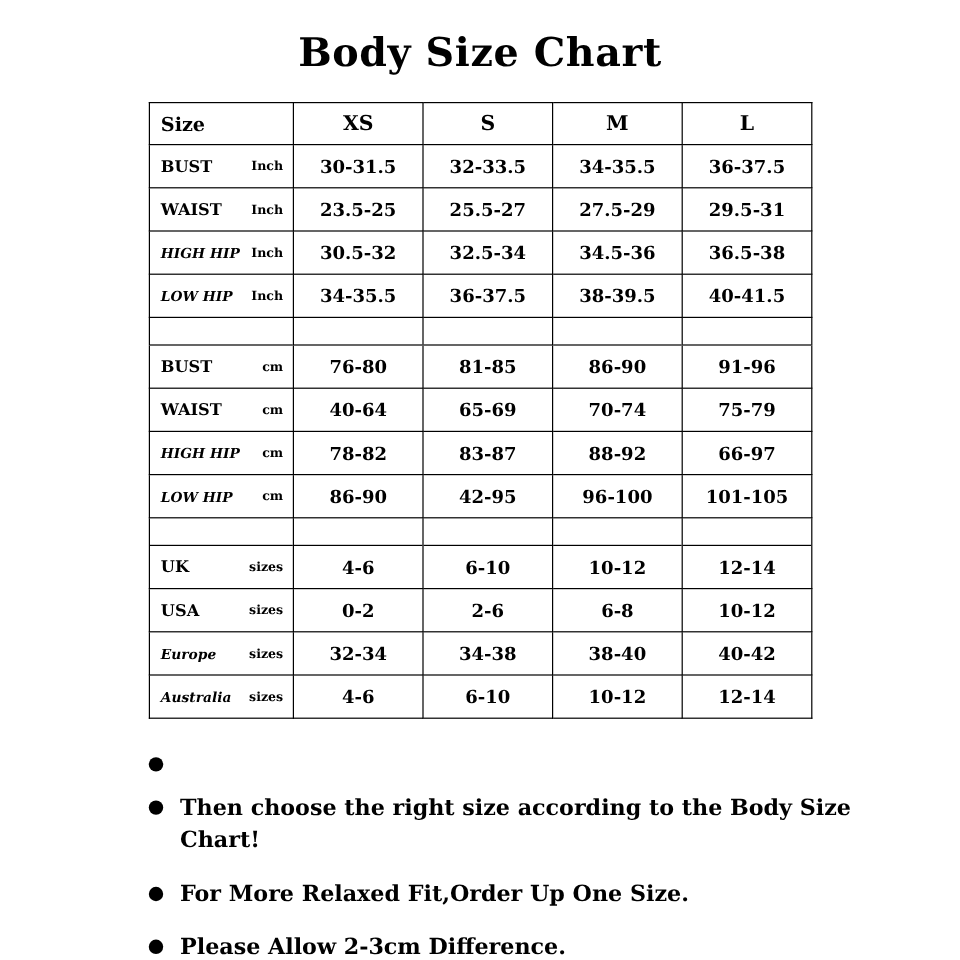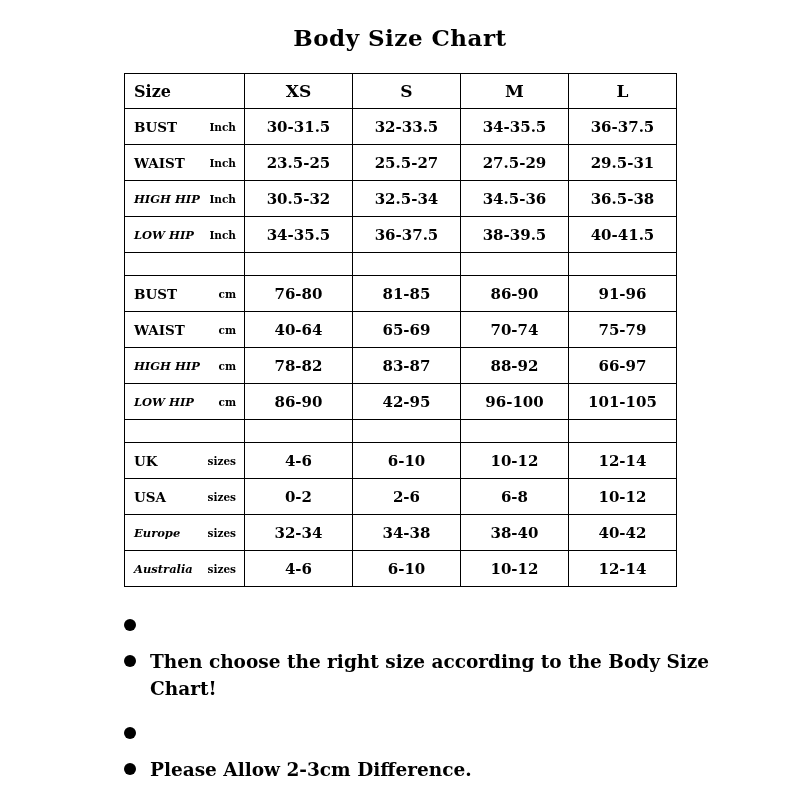--- a/index.html
+++ b/index.html
@@ -17,21 +17,21 @@
   .page {
     position: relative;
     width: 800px;
     height: 800px;
     box-sizing: border-box;
   }
   .title {
     text-align: center;
     font-family: "DejaVu Serif", serif;
     font-weight: bold;
-    font-size: 23px;
+    font-size: 33px;
     letter-spacing: 0.5px;
     margin: 24px 0 0 0;
     padding: 0;
   }
   .chart-wrap {
     width: 552px;
     margin: 22px auto 0 auto;
   }
   table.size-table {
     border-collapse: collapse;
@@ -321,20 +321,21 @@
   <div class="notes">
     <div class="note">
       <span class="bullet"></span>
     </div>
     <div class="note">
       <span class="bullet"></span>
       <span class="note-text">Then choose the right size according to the Body Size Chart!</span>
     </div>
     <div class="note">
       <span class="bullet"></span>
+      <span class="note-text">For More Relaxed Fit,Order Up One Size.</span>
     </div>
     <div class="note">
       <span class="bullet"></span>
       <span class="note-text">Please Allow 2-3cm Difference.</span>
     </div>
   </div>
 
 </div>
 
 </body></html>

